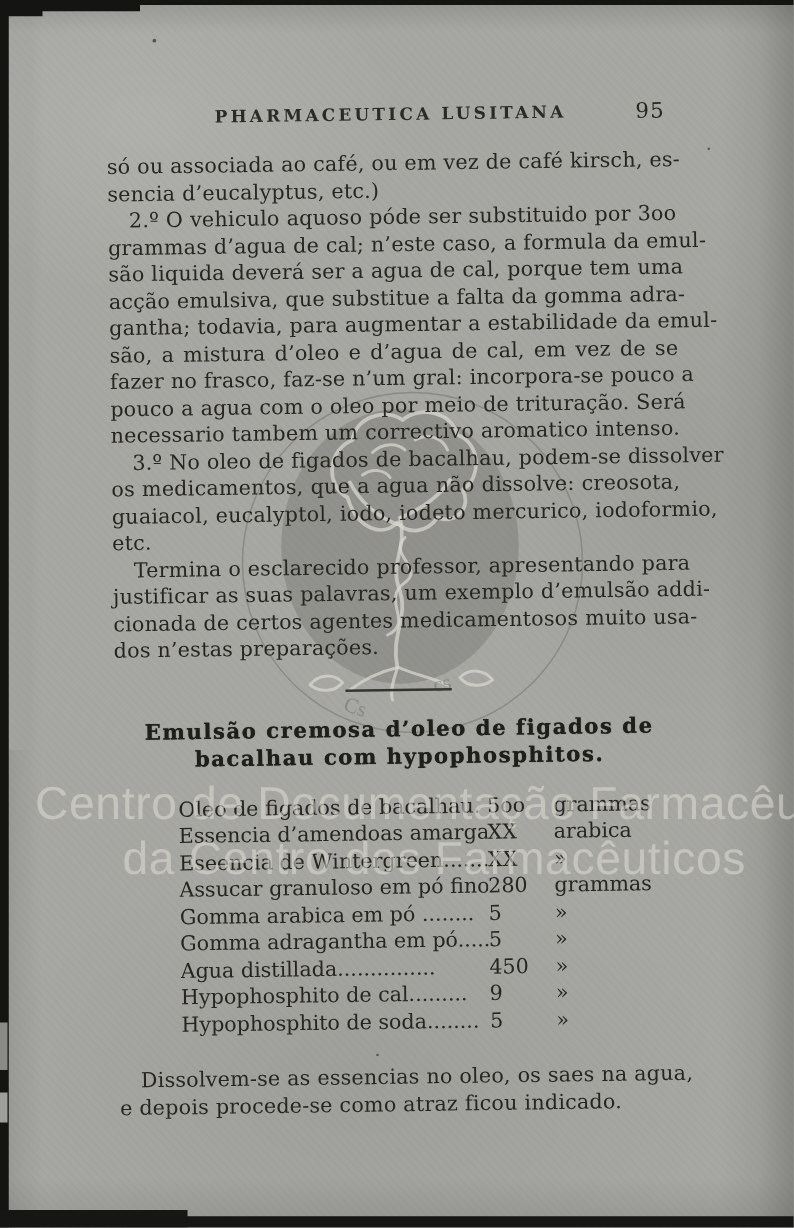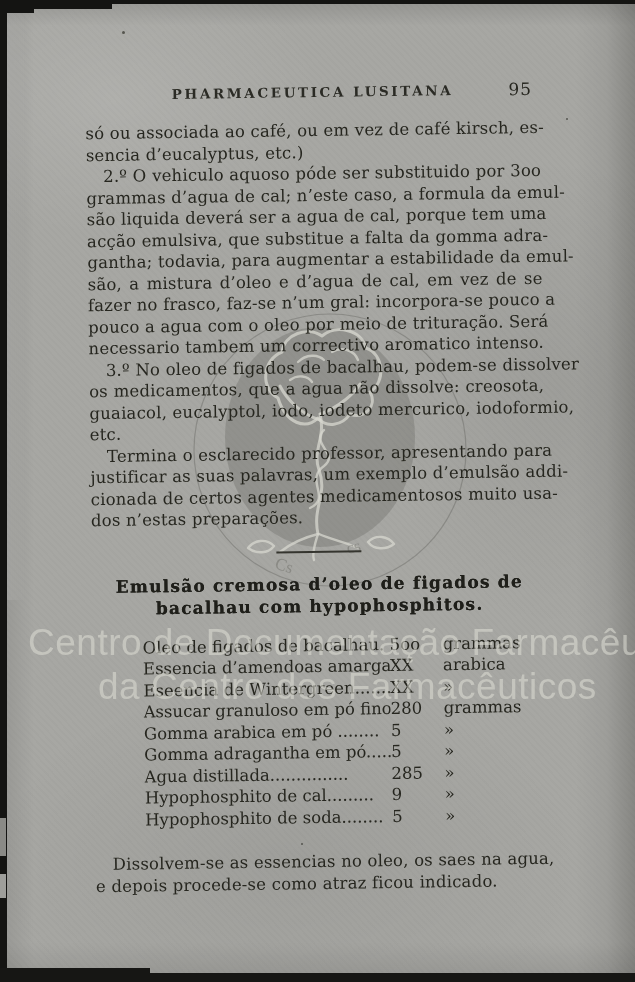--- a/index.html
+++ b/index.html
@@ -164,21 +164,21 @@
       <span class="r-qty">5</span>
       <span class="r-unit">»</span>
     </div>
     <div class="r-row">
       <span class="r-name">Gomma adragantha em pó.....</span>
       <span class="r-qty">5</span>
       <span class="r-unit">»</span>
     </div>
     <div class="r-row">
       <span class="r-name">Agua distillada...............</span>
-      <span class="r-qty">285</span>
+      <span class="r-qty">450</span>
       <span class="r-unit">»</span>
     </div>
     <div class="r-row">
       <span class="r-name">Hypophosphito de cal.........</span>
       <span class="r-qty">9</span>
       <span class="r-unit">»</span>
     </div>
     <div class="r-row">
       <span class="r-name">Hypophosphito de soda........</span>
       <span class="r-qty">5</span>

